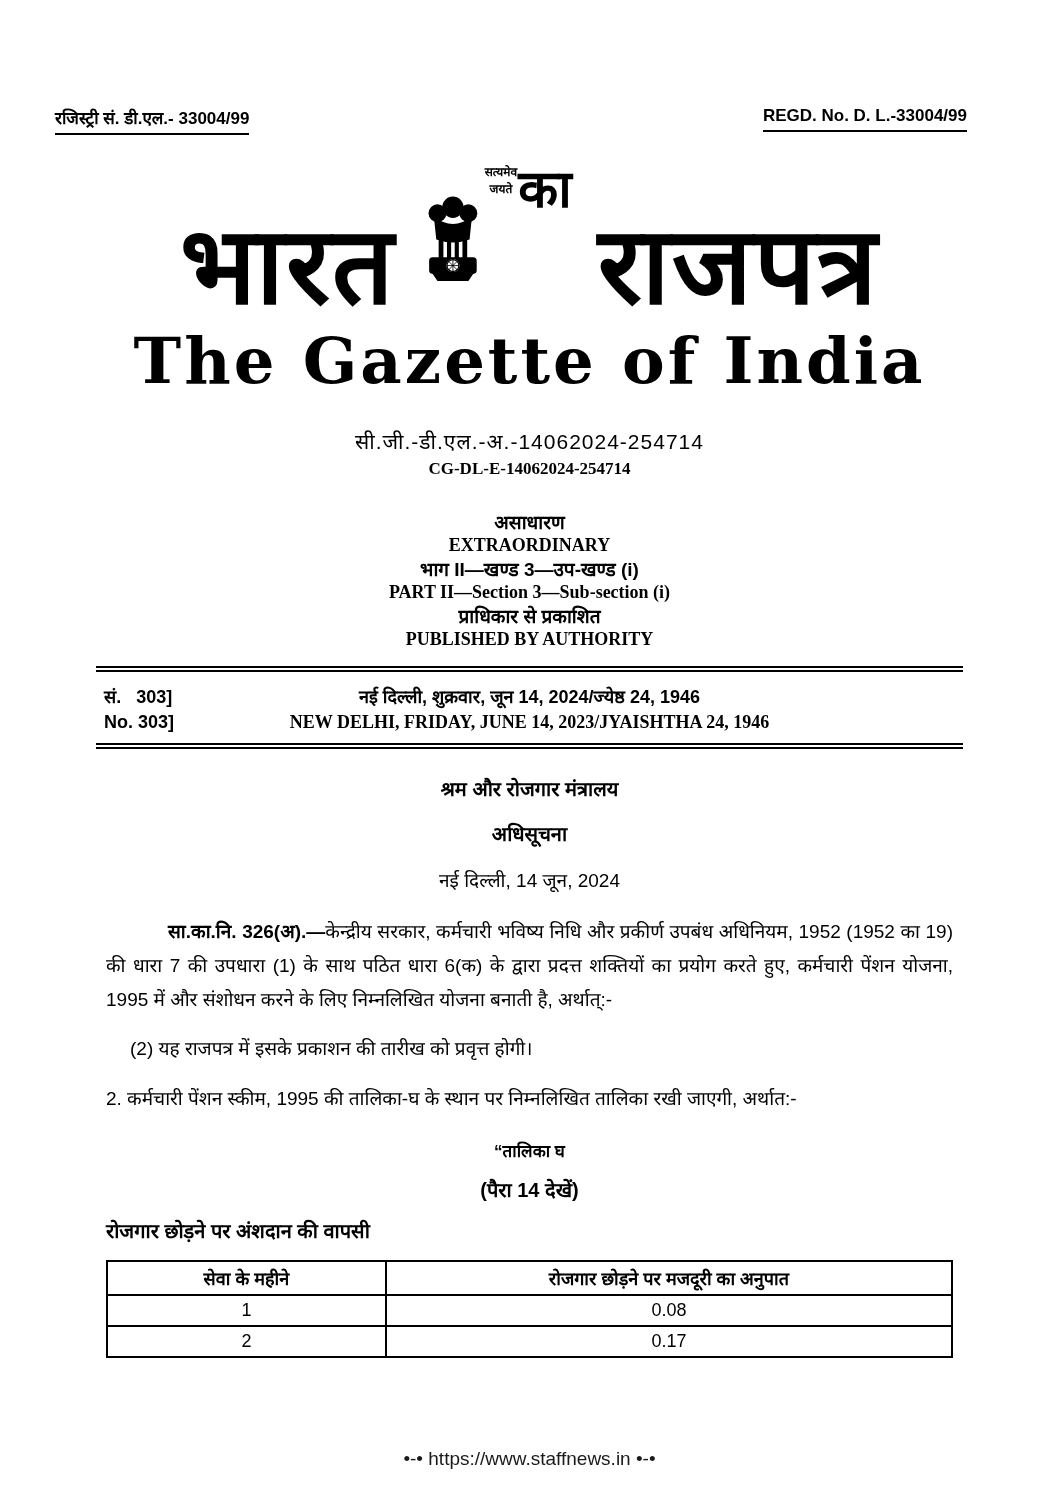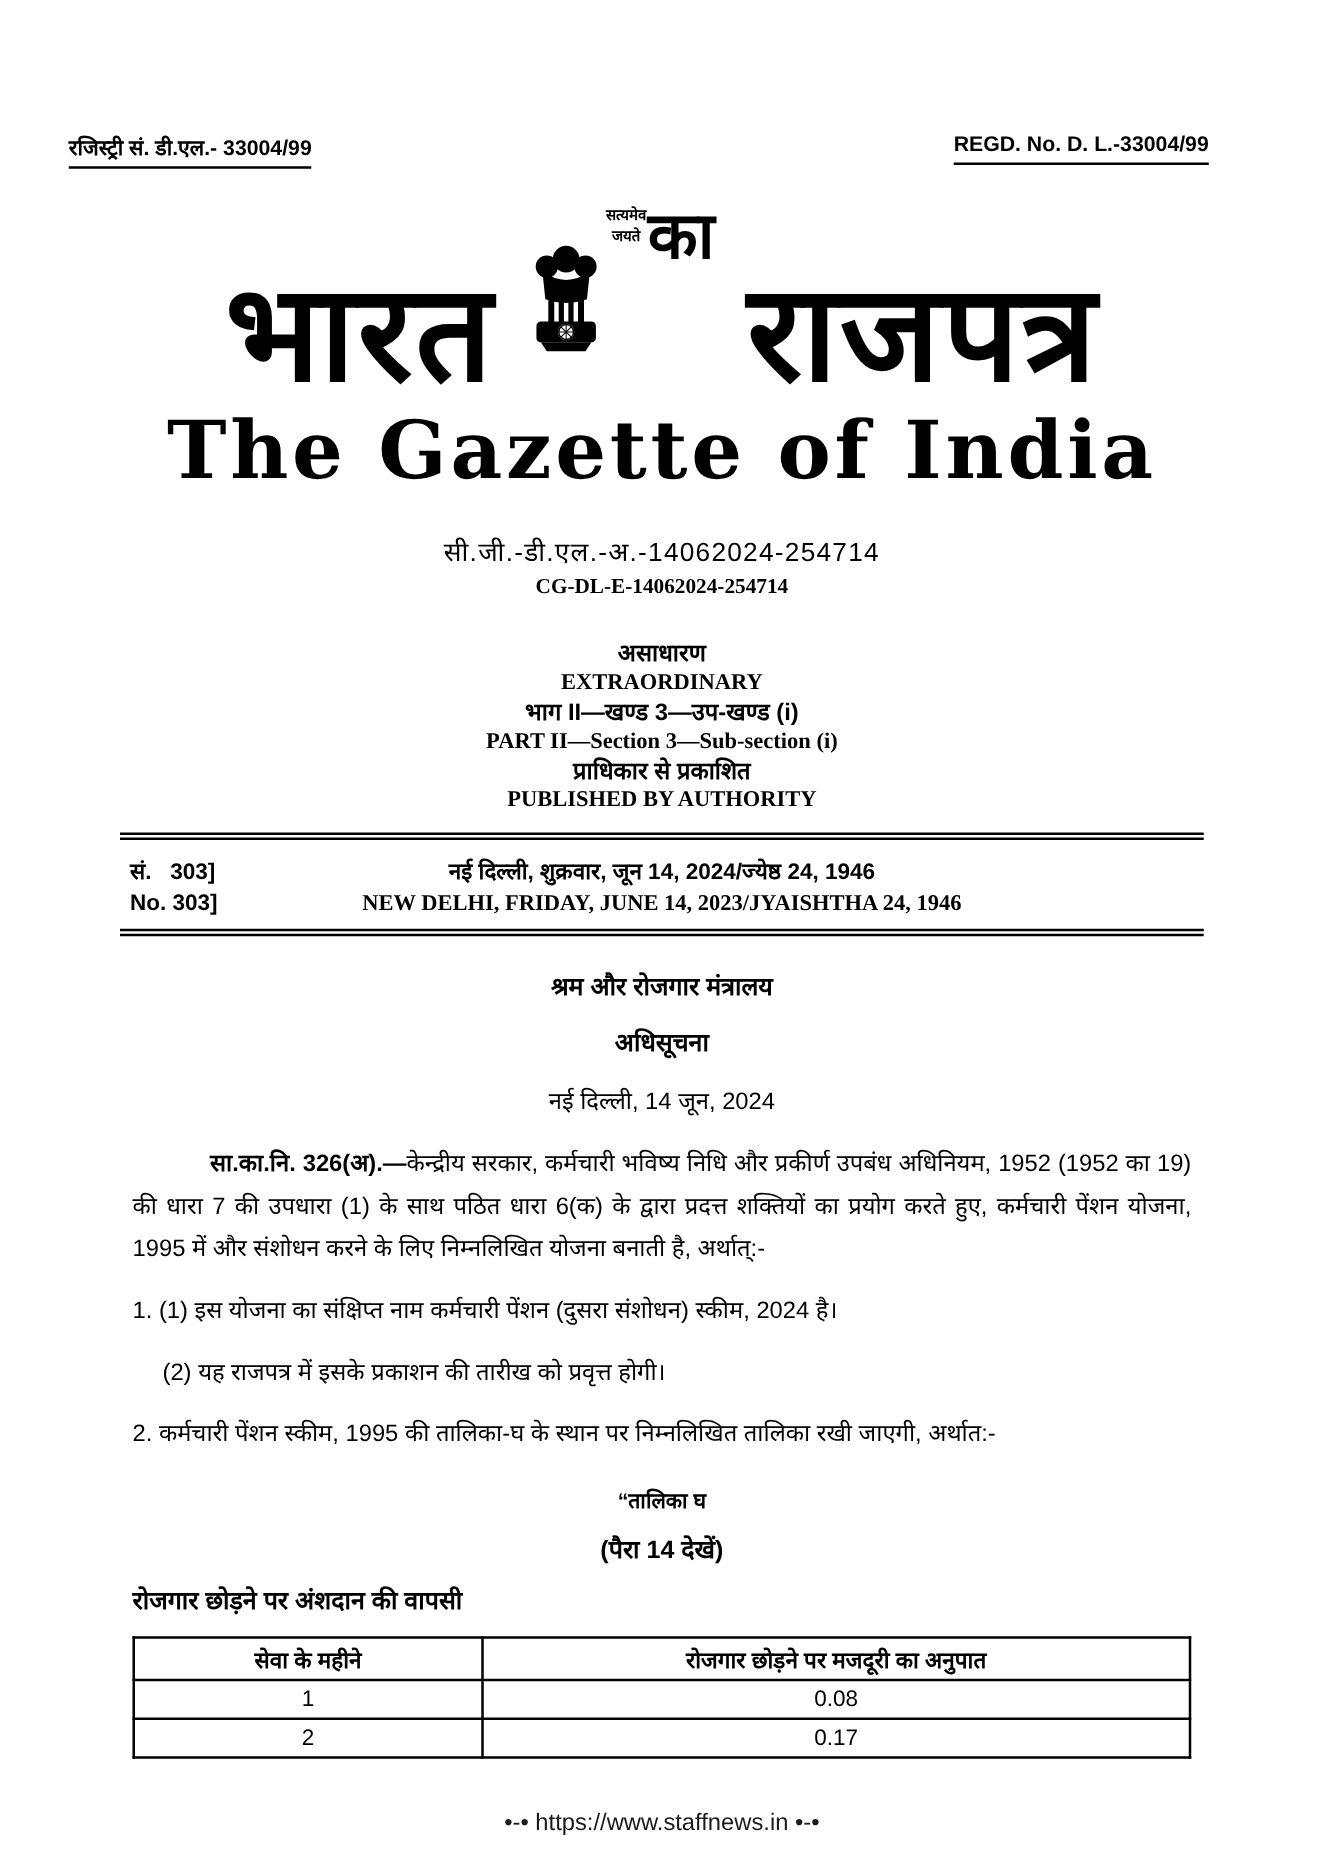--- a/index.html
+++ b/index.html
@@ -34,20 +34,21 @@
     display: flex;
     justify-content: center;
     align-items: flex-end;
     gap: 26px;
   }
   .hindi-big {
     font-size: 108px;
     font-weight: bold;
     line-height: 0.95;
     letter-spacing: 2px;
+    font-family: Liberation Serif, serif;
   }
   .emblem-stack {
     display: flex;
     align-items: flex-start;
     width: 150px;
   }
   .motto { font-size: 12px; font-weight: bold; margin-top: 2px; }
   .kaa { font-size: 52px; font-weight: bold; line-height: 1.1; }
   .gazette-en {
     margin-top: 10px;
@@ -221,21 +222,20 @@
     <div class="double-rule"></div>
   </div>
 
   <div class="content">
     <div class="ministry">श्रम और रोजगार मंत्रालय</div>
     <div class="notif-type">अधिसूचना</div>
     <div class="place-date">नई दिल्ली, 14 जून, 2024</div>
 
     <p class="body-para"><span class="bold">सा.का.नि. 326(अ).—</span><span>केन्द्रीय सरकार, कर्मचारी भविष्य निधि और प्रकीर्ण उपबंध अधिनियम, 1952 (1952 का 19) की धारा 7 की उपधारा (1) के साथ पठित धारा 6(क) के द्वारा प्रदत्त शक्तियों का प्रयोग करते हुए, कर्मचारी पेंशन योजना, 1995 में और संशोधन करने के लिए निम्नलिखित योजना बनाती है, अर्थात्:-</span></p>
 
-    <div class="item">1. (1) इस योजना का संक्षिप्त नाम कर्मचारी पेंशन (दुसरा संशोधन) स्कीम, 2024 है।</div>
     <div class="item indent">(2) यह राजपत्र में इसके प्रकाशन की तारीख को प्रवृत्त होगी।</div>
     <div class="item">2.  कर्मचारी पेंशन स्कीम, 1995 की तालिका-घ के स्थान पर निम्नलिखित तालिका रखी जाएगी, अर्थात:-</div>
 
     <div class="sched-title">“तालिका घ</div>
     <div class="sched-sub">(पैरा 14 देखें)</div>
     <div class="sched-caption">रोजगार छोड़ने पर अंशदान की वापसी</div>
 
     <table class="sched">
       <thead>
         <tr>

